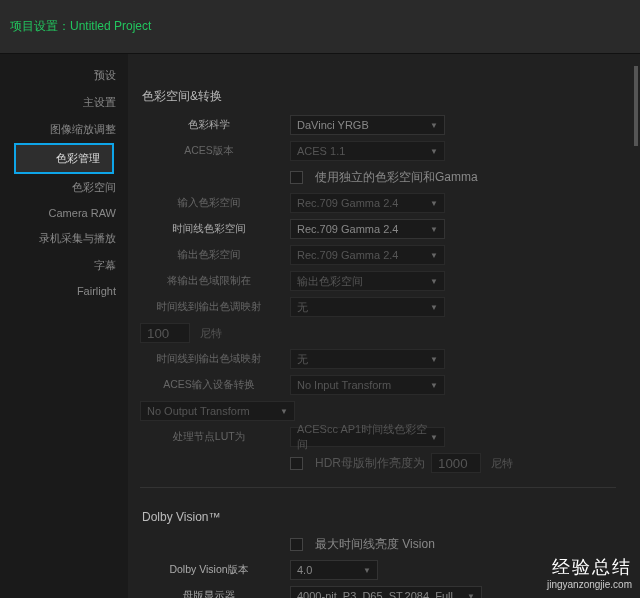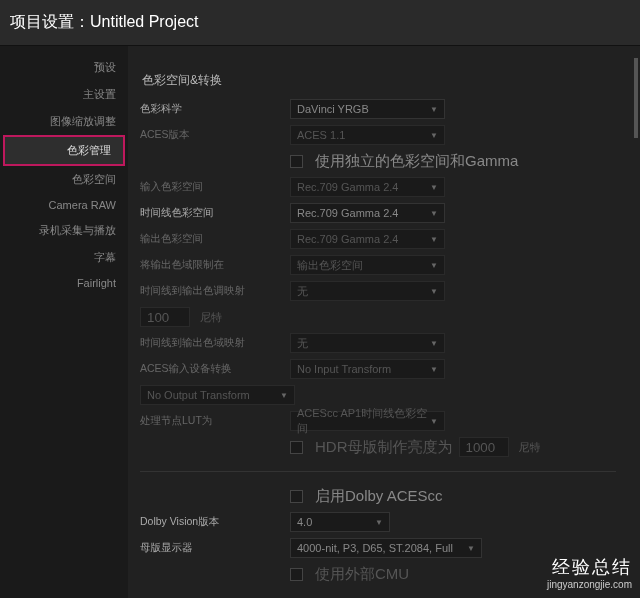--- a/index.html
+++ b/index.html
@@ -1,35 +1,35 @@
 <!DOCTYPE html>
 <html><head>
 <meta charset="utf-8">
 <style>
 *{margin:0;padding:0;box-sizing:border-box;font-family:"Microsoft YaHei",Arial,sans-serif}
 body{background:#1a1a1a;color:#999;font-size:11px;width:640px;height:598px;overflow:hidden;position:relative}
-.header{background:#2a2a2a;padding:12px 10px;color:#ffffff;font-size:16px;border-bottom:1px solid #111}
+.header{background:#2a2a2a;padding:18px 10px;color:#22c55e;font-size:12px;border-bottom:1px solid #111}
 .main{display:flex;height:calc(100% - 28px)}
 .sidebar{width:128px;background:#1a1a1a;padding-top:8px}
 .sb-item{text-align:right;padding:6px 12px;color:#888;cursor:pointer;font-size:11px}
-.sb-item.active{background:#2e2e2e;color:#ddd;border:2px solid #be185d;margin:0 3px}
+.sb-item.active{background:#2e2e2e;color:#ddd;border:2px solid #0ea5e9;margin:0 14px}
 .content{flex:1;background:#212121;padding:12px 24px 12px 12px;overflow-y:auto;position:relative}
 .content::-webkit-scrollbar{width:6px}
 .content::-webkit-scrollbar-thumb{background:#444}
-.section-title{color:#bbb;font-size:12px;margin:14px 0 10px 2px}
+.section-title{color:#bbb;font-size:12px;margin:22px 0 10px 2px}
 .row{display:flex;align-items:center;margin-bottom:6px;min-height:20px}
-.label{width:150px;text-align:left;padding-right:12px;color:#666;font-size:10.5px}
+.label{width:150px;text-align:center;padding-right:12px;color:#666;font-size:10.5px}
 .label.lit{color:#aaa}
 .ctrl{flex:1;display:flex;align-items:center;gap:6px}
 .select{background:#1a1a1a;border:1px solid #333;color:#888;padding:3px 6px;height:20px;width:155px;position:relative;display:flex;align-items:center;justify-content:space-between;cursor:pointer}
 .select.dim{color:#555;border-color:#2a2a2a}
 .select.wide{width:192px}
 .select .caret{font-size:8px;color:#666}
 .checkbox{width:13px;height:13px;background:#1a1a1a;border:1px solid #444;display:inline-block;margin-right:6px;cursor:pointer}
-.check-label{color:#888;font-size:15px}
+.check-label{color:#888;font-size:12px}
 .check-label.dim{color:#555}
 .input-num{background:#1a1a1a;border:1px solid #333;color:#888;padding:2px 6px;height:20px;width:50px}
 .input-num.dim{color:#555;border-color:#2a2a2a}
 .unit{color:#555;font-size:11px;margin-left:4px}
 .divider{border-top:1px solid #333;margin:14px 0}
 .watermark{position:absolute;right:8px;bottom:8px;color:#fff;text-align:right;pointer-events:none}
 .wm-main{font-size:18px;font-weight:normal;letter-spacing:2px}
 .wm-sub{font-size:10px;color:#ccc}
 .scroll-ind{position:absolute;right:2px;top:12px;width:4px;height:80px;background:#555}
 </style>
@@ -171,31 +171,32 @@
         <div class="label"></div>
         <div class="ctrl">
           <span class="checkbox"></span>
           <span class="check-label dim">HDR母版制作亮度为</span>
           <input class="input-num dim" style="" value="1000">
           <span class="unit">尼特</span>
         </div>
       </div>
 
     <div class="divider"></div>
-    <div class="row">
-        <div class="label"></div>
-        <div class="ctrl">
-          <span class="checkbox"></span>
-          <span class="check-label">启用Dolby ACEScc</span>
+    <div class="section-title">Dolby Vision™</div>
+    <div class="row">
+        <div class="label"></div>
+        <div class="ctrl">
+          <span class="checkbox"></span>
+          <span class="check-label">最大时间线亮度 Vision</span>
         </div>
       </div>
     <div class="row">
         <div class="label lit">Dolby Vision版本</div>
         <div class="ctrl">
-          <div class="select" style="width:100px">
+          <div class="select" style="width:88px">
             <span>4.0</span>
             <span class="caret">▼</span>
           </div>
         </div>
       </div>
     <div class="row">
         <div class="label lit">母版显示器</div>
         <div class="ctrl">
           <div class="select wide">
             <span>4000-nit, P3, D65, ST.2084, Full</span>

